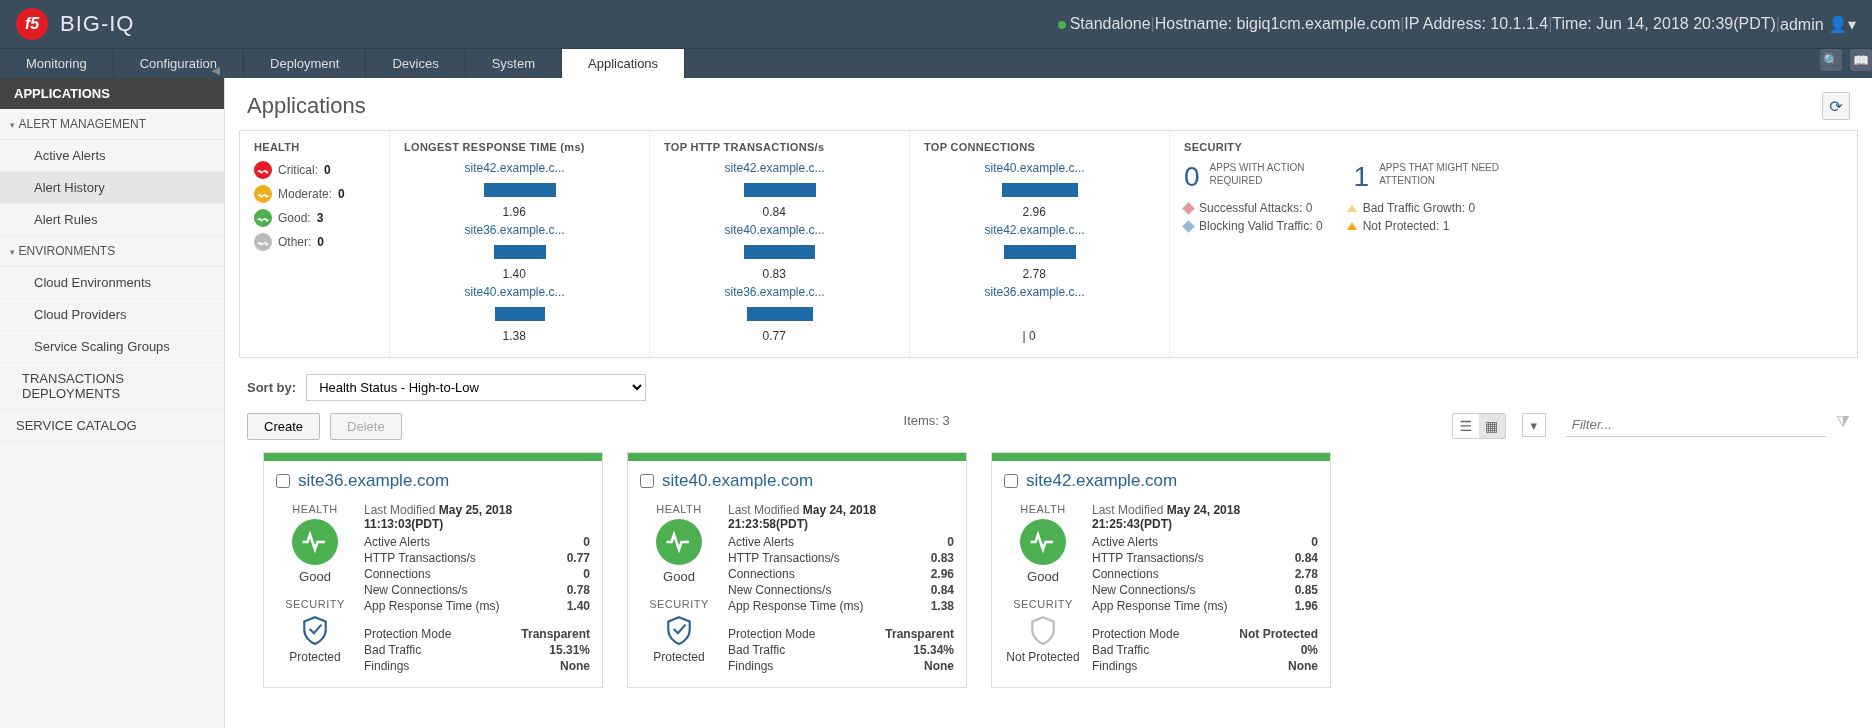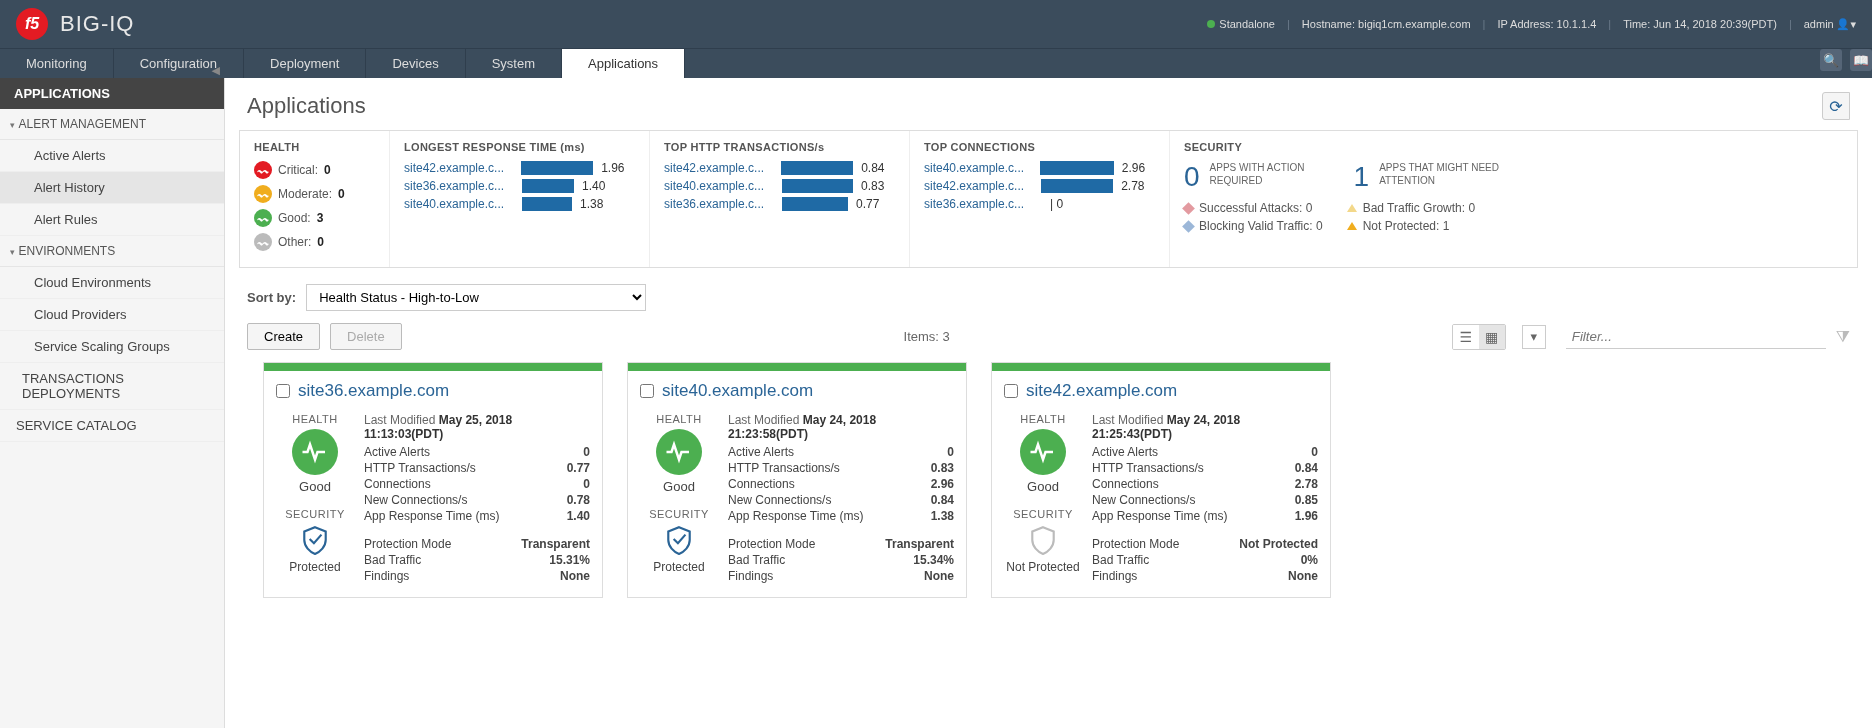--- a/index.html
+++ b/index.html
@@ -1,21 +1,21 @@
 <!DOCTYPE html>
 <html><head>
 <meta charset="utf-8">
 <style>
 * { box-sizing: border-box; margin: 0; padding: 0; font-family: Arial, Helvetica, sans-serif; }
 body { background: #fff; color: #333; font-size: 13px; }
 .topbar { background: #3b4c5c; color: #fff; height: 48px; display: flex; align-items: center; padding: 17px 16px; }
 .logo-area { display: flex; align-items: center; gap: 12px; }
 .f5-logo { width: 32px; height: 32px; background: #e31b23; border-radius: 50%; display: flex; align-items: center; justify-content: center; color: #fff; font-weight: bold; font-style: italic; font-size: 16px; }
 .product-name { font-size: 22px; font-weight: 300; letter-spacing: 1px; color: #e8e8e8; }
-.top-right { margin-left: auto; display: flex; align-items: center; gap: 12px; font-size: 11px; color: #ddd; }
+.top-right { margin-left: auto; display: flex; align-items: center; gap: 0; font-size: 16px; color: #ddd; }
 .top-right .sep { color: #6a7a8a; }
 .status-dot { width: 8px; height: 8px; border-radius: 50%; background: #4caf50; display: inline-block; margin-right: 4px; }
 .top-icons { display: flex; gap: 8px; margin-left: 10px; }
 .top-icons span { width: 22px; height: 22px; background: #556577; border-radius: 3px; display: flex; align-items: center; justify-content: center; font-size: 13px; cursor: pointer; }
 .tab-row { background: #3b4c5c; border-top: 1px solid #2f3e4d; display: flex; height: 30px; position: relative; }
 .tab { padding: 0 26px; line-height: 30px; color: #ddd; font-size: 13px; cursor: pointer; border-right: 1px solid #2f3e4d; }
 .tab.active { background: #fff; color: #333; }
 .tab-icons { margin-left: auto; display: flex; }
 .layout { display: flex; }
 .sidebar { width: 225px; background: #f5f5f5; border-right: 1px solid #ddd; min-height: 680px; position: relative; }
@@ -33,40 +33,40 @@
 .summary-col { padding: 10px 14px; border-right: 1px solid #eee; }
 .summary-col:last-child { border-right: none; }
 .summary-col h4 { font-size: 11px; font-weight: bold; color: #555; margin-bottom: 8px; letter-spacing: .3px; }
 .health-row { display: flex; align-items: center; gap: 6px; font-size: 12px; margin-bottom: 6px; color: #555; }
 .health-row b { color: #222; }
 .h-icon { width: 18px; height: 18px; border-radius: 50%; display: inline-flex; align-items: center; justify-content: center; color: #fff; font-size: 11px; }
 .h-crit { background: #e31b23; }
 .h-mod { background: #f0ad1e; }
 .h-good { background: #4caf50; }
 .h-other { background: #bbb; }
-.bar-row { display: flex; align-items: center; gap: 8px; font-size: 12px; color: #2a6496; margin-bottom: 4px; }
+.bar-row { display: flex; align-items: center; gap: 8px; font-size: 12px; color: #2a6496; margin-bottom: 4px; flex-direction: column; }
 .bar-row .label { width: 110px; white-space: nowrap; overflow: hidden; text-overflow: ellipsis; }
 .bar-row .bar { height: 14px; background: #1f6aa5; }
 .bar-row .val { color: #333; width: 34px; }
 .sec-nums { display: flex; gap: 24px; margin-bottom: 8px; }
 .sec-num { display: flex; gap: 10px; align-items: flex-start; }
 .sec-num .big { font-size: 28px; color: #2a6496; font-weight: 300; }
 .sec-num .lbl { font-size: 10px; color: #666; line-height: 1.3; max-width: 120px; }
 .sec-stats { display: flex; gap: 24px; }
 .sec-stat { font-size: 12px; color: #555; display: flex; align-items: center; gap: 6px; margin-bottom: 4px; }
 .diamond { width: 9px; height: 9px; transform: rotate(45deg); display: inline-block; }
 .d-red { background: #e39aa0; }
 .d-blue { background: #9cb7d8; }
 .tri { width: 0; height: 0; border-left: 5px solid transparent; border-right: 5px solid transparent; display: inline-block; }
 .t-yel { border-bottom: 8px solid #f3d88a; }
 .t-orange { border-bottom: 8px solid #f0ad1e; }
 .controls-row { padding: 16px 22px 6px; display: flex; align-items: center; gap: 10px; }
 .sort-label { font-size: 13px; color: #555; font-weight: bold; }
 select.sort { padding: 4px 8px; font-size: 13px; width: 340px; border: 1px solid #ccc; background: #fff; }
-.action-row { padding: 6px 22px 12px; display: flex; align-items: center; gap: 10px; }
+.action-row { padding: 6px 22px 12px; display: flex; align-items: flex-start; gap: 10px; }
 .btn { padding: 5px 16px; border: 1px solid #bbb; background: #f5f5f5; border-radius: 2px; font-size: 13px; cursor: pointer; }
 .btn.disabled { color: #aaa; cursor: default; }
 .spacer { flex: 1; }
 .items-count { color: #666; font-size: 13px; }
 .view-toggle { display: flex; border: 1px solid #ccc; border-radius: 2px; overflow: hidden; }
 .view-toggle span { width: 26px; height: 24px; display: flex; align-items: center; justify-content: center; cursor: pointer; background: #fff; color: #666; font-size: 14px; }
 .view-toggle span.active { background: #e5e5e5; }
 .filter-caret { width: 24px; height: 24px; border: 1px solid #ccc; display: flex; align-items: center; justify-content: center; cursor: pointer; background: #fff; color: #666; margin-left: 6px; }
 .filter-input { border: none; border-bottom: 1px solid #ccc; padding: 4px 6px; width: 260px; font-style: italic; color: #888; margin-left: 10px; }
 .filter-icon { color: #bbb; font-size: 16px; }

